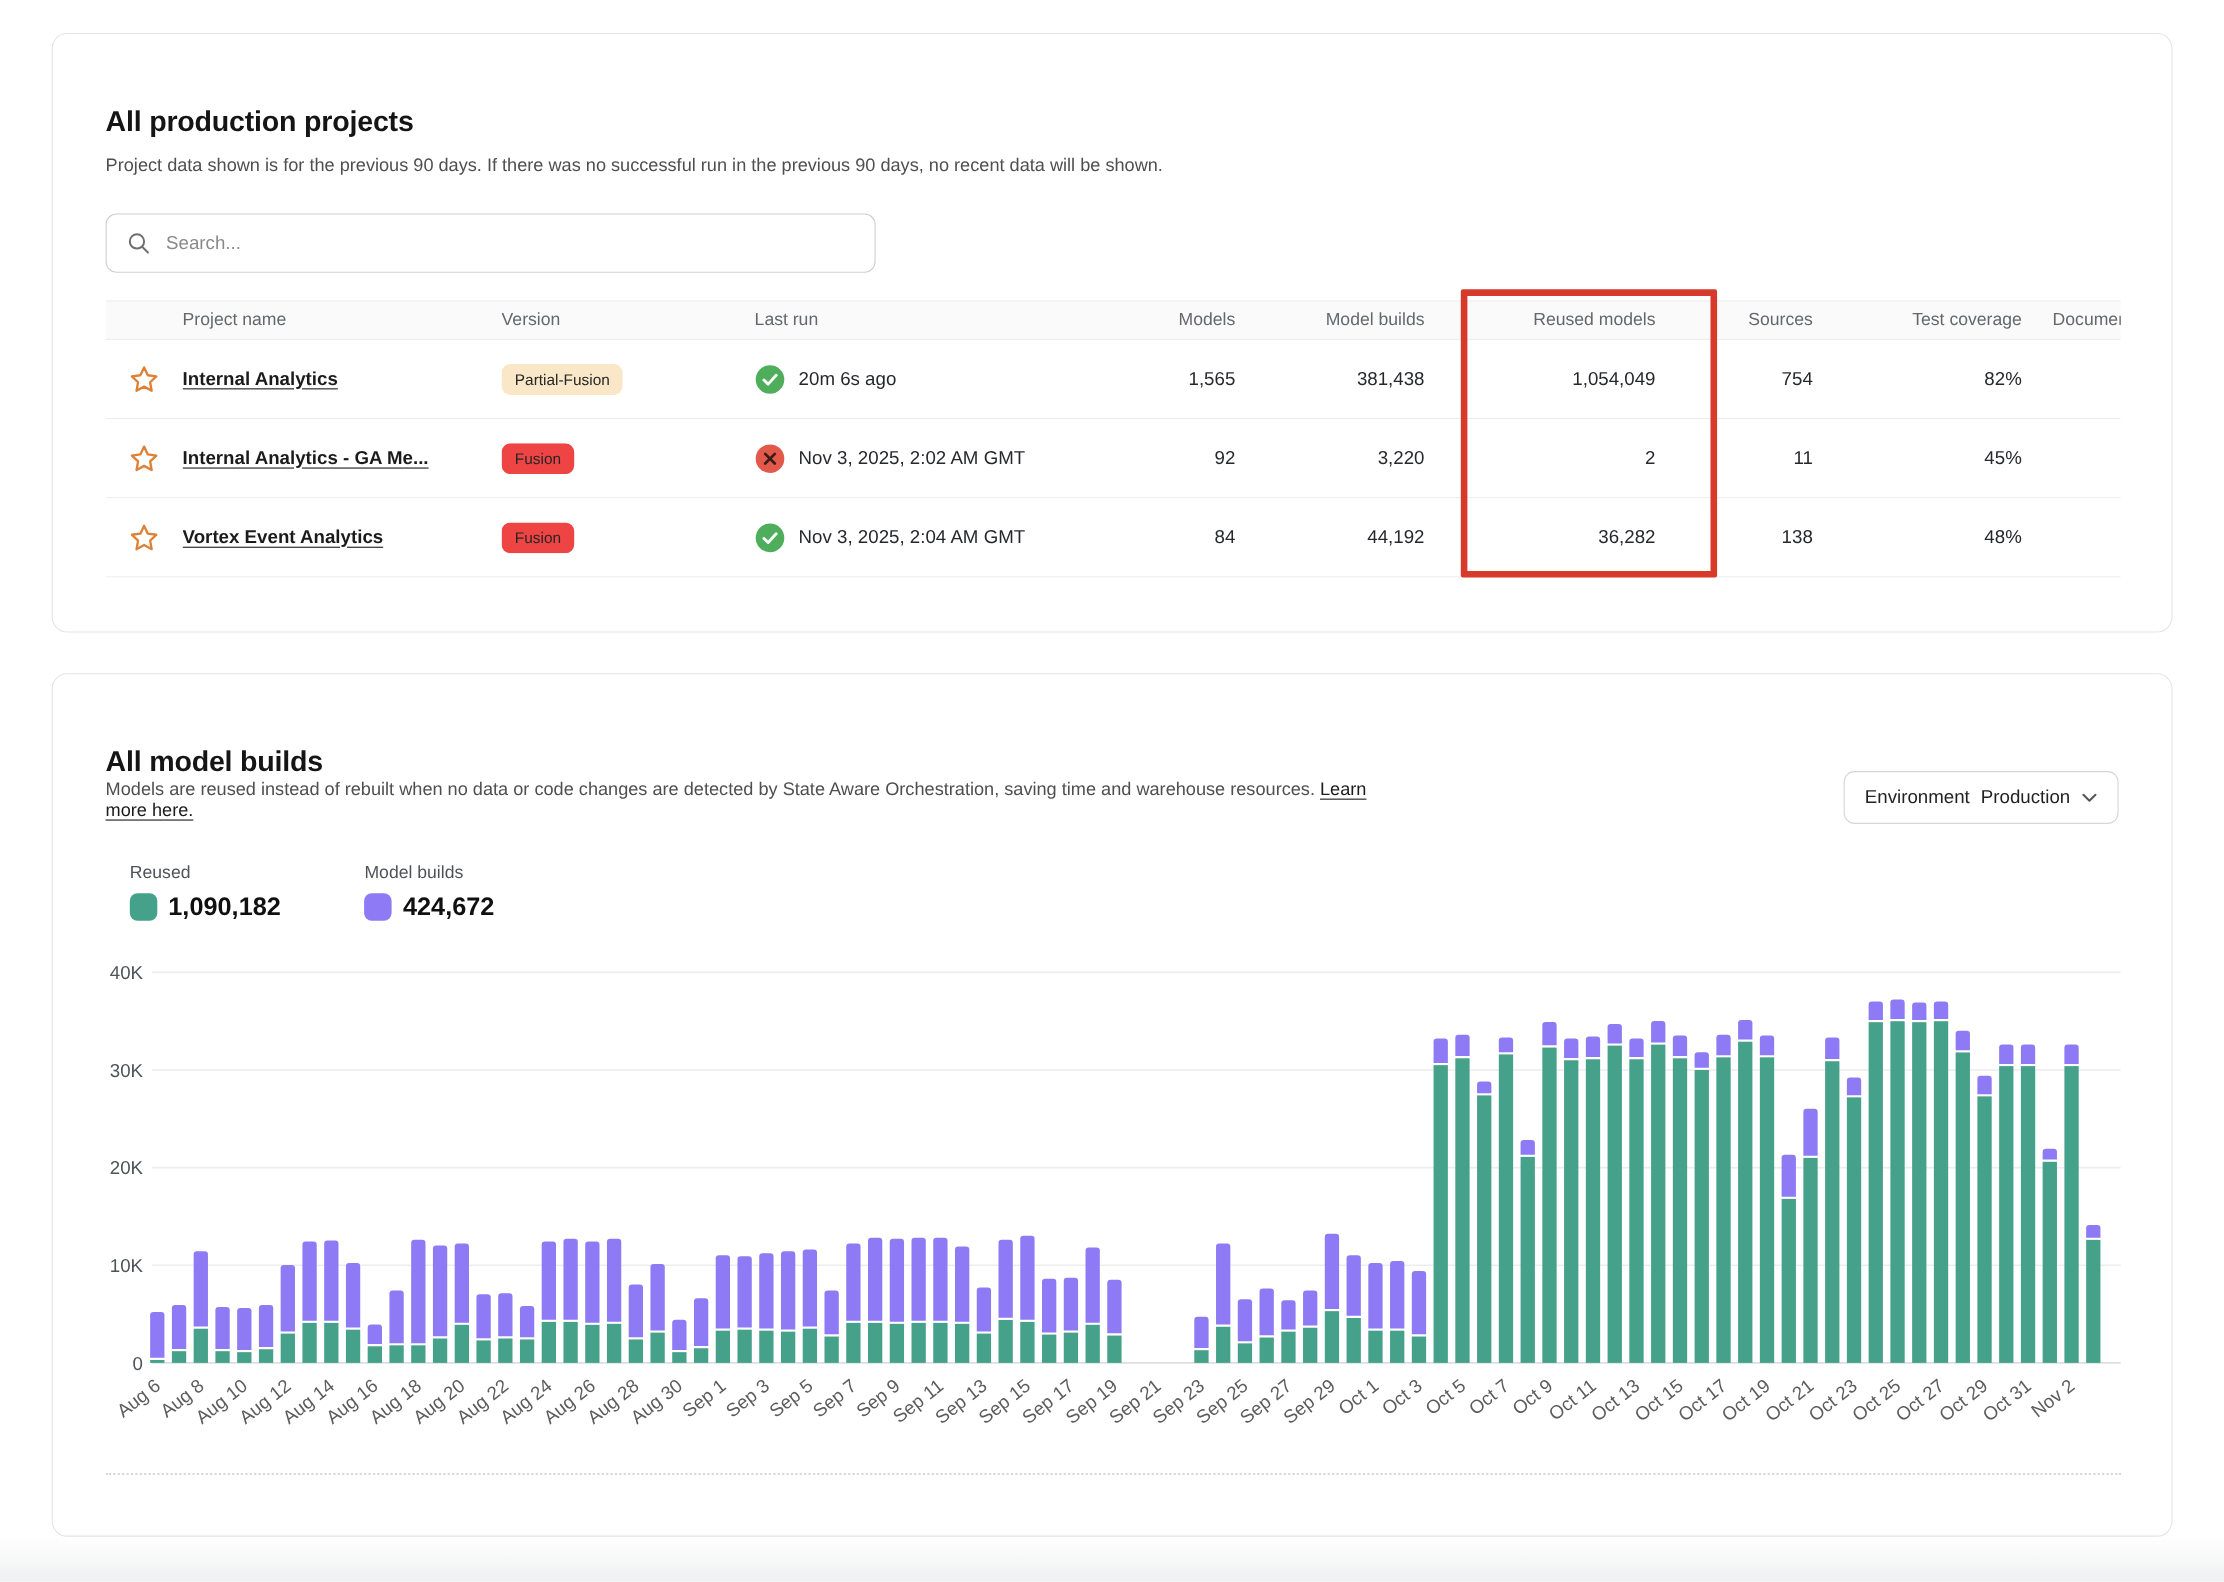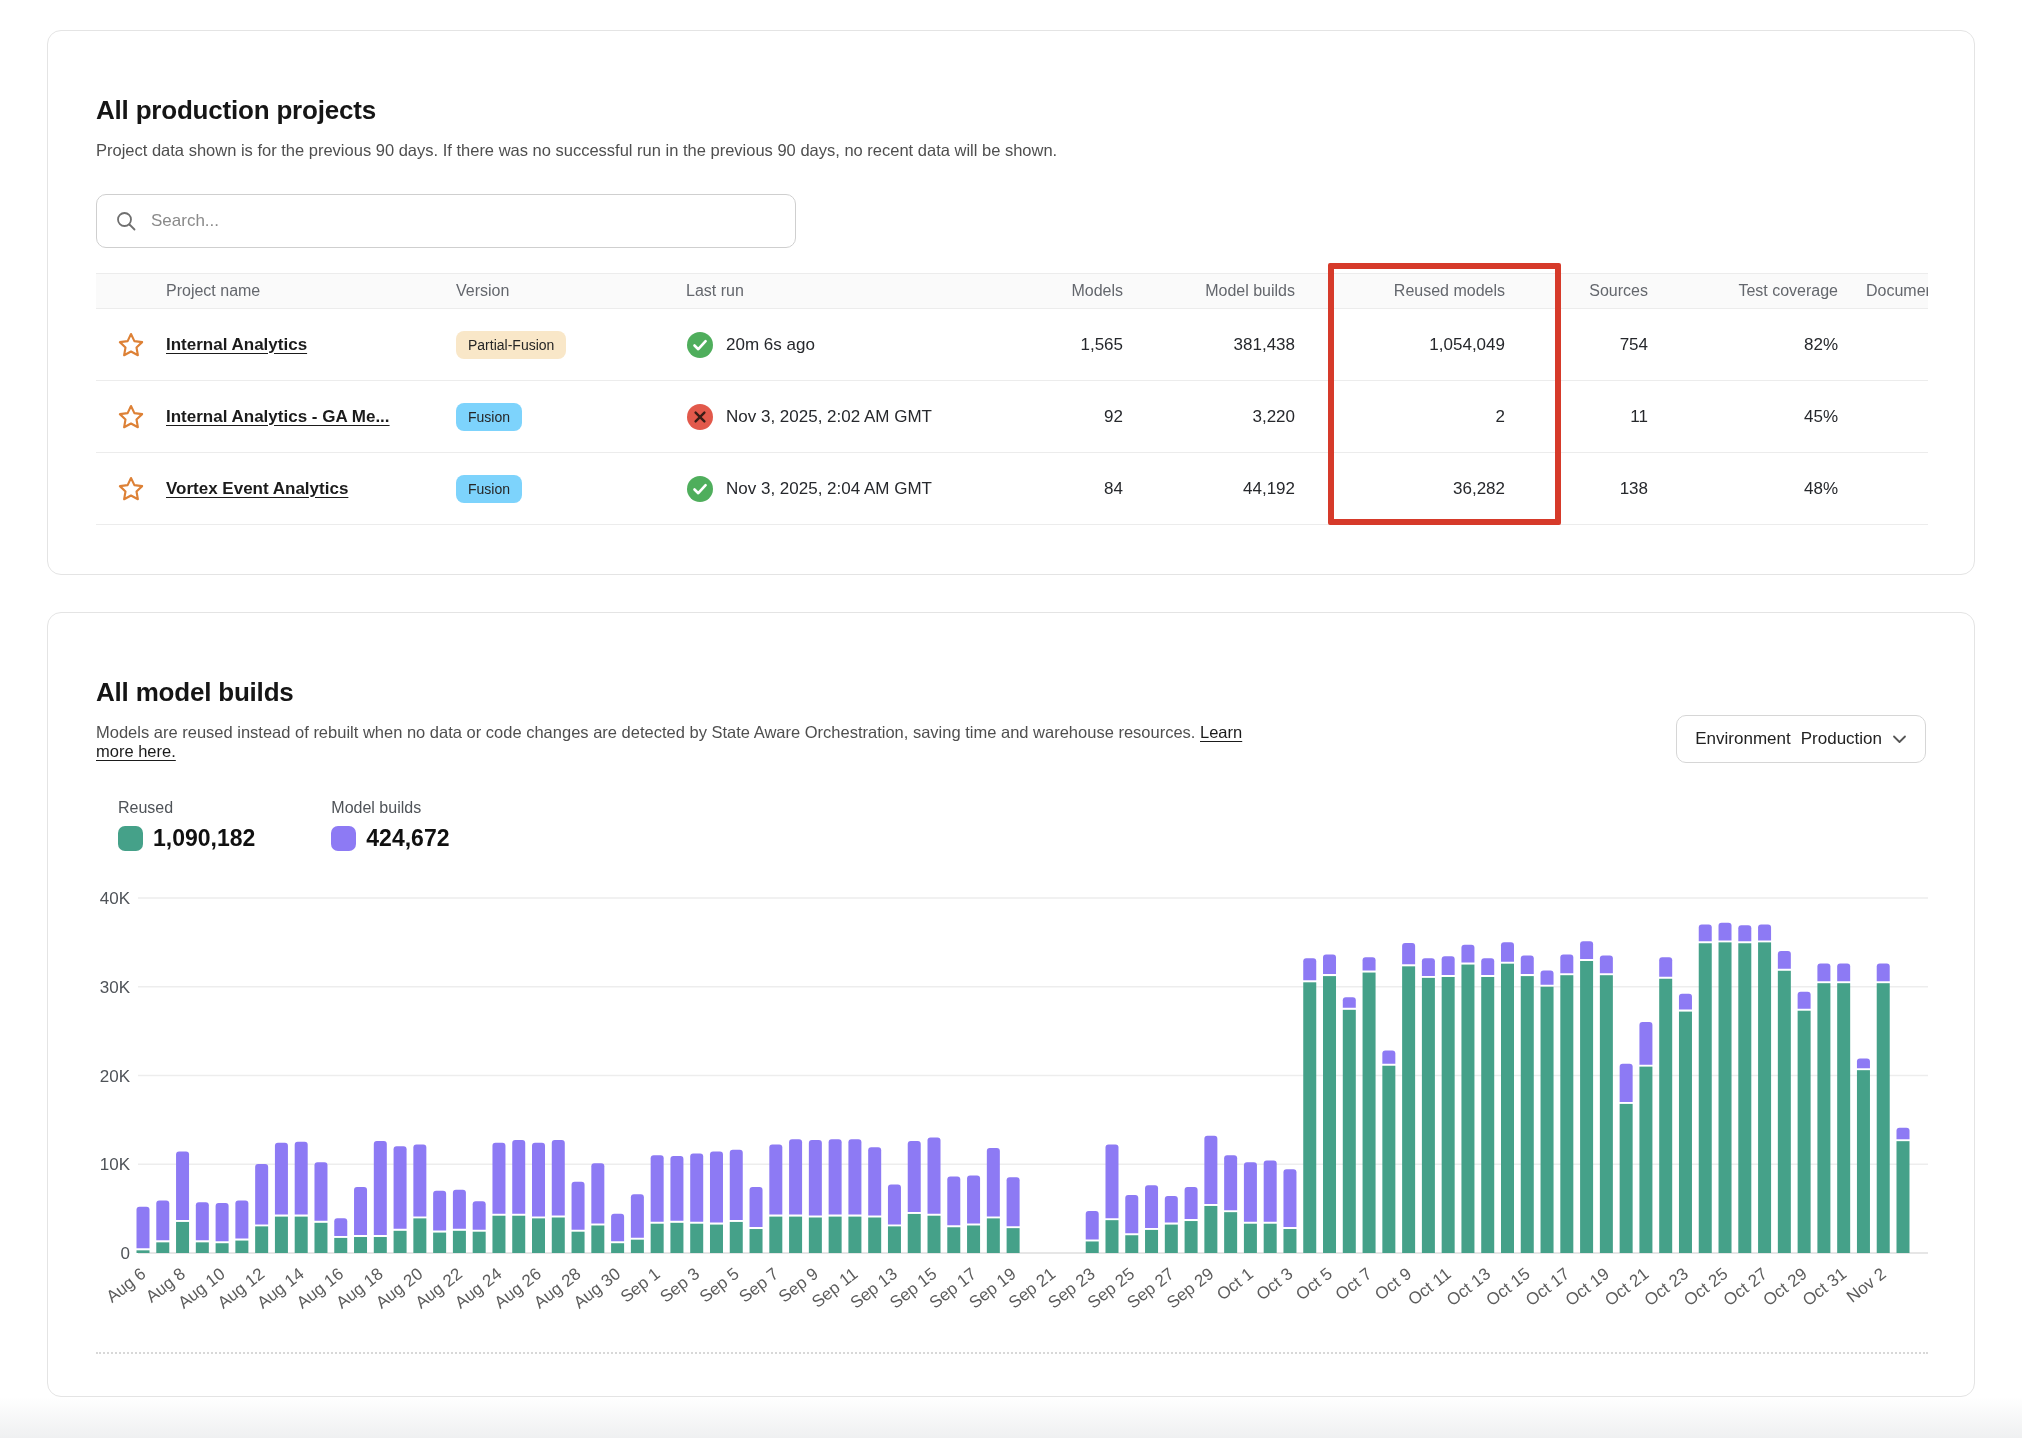--- a/index.html
+++ b/index.html
@@ -35,29 +35,29 @@
   .c-sources{width:143px; text-align:right; padding-right:8px;}
   .c-coverage{width:190px; text-align:right; padding-right:8px;}
   .c-docs{width:200px; padding-left:20px;}
   .t-head .c-name, .t-head .c-version, .t-head .c-lastrun { padding-left:0; }
   .num { font-size:17px; color:#26282c; }
   .proj-link { font-size:17px; font-weight:600; color:#1b1b1b; text-decoration:underline;
     text-underline-offset:3px; cursor:pointer; }
   .badge { display:inline-block; font-size:14px; color:#262626; padding:6px 12px;
     border-radius:8px; font-weight:400; }
   .badge.peach { background:#f9e7c8; }
-  .badge.lavender { background:#7dd3fc; }
+  .badge.lavender { background:#ef4444; }
   .lastrun-text { font-size:17px; color:#26282c; margin-left:12px; max-width:236px;
     overflow:hidden; white-space:nowrap; }
   .status-ic { width:28px; height:28px; flex:0 0 28px; }
   
   .annotation-rect { position:absolute; left:1280px; top:232px; width:233px; height:262px;
     border:6px solid #d63a2a; border-radius:2px; pointer-events:none; }
   
-  .sub-row { display:flex; justify-content:space-between; align-items:flex-start; margin-top:15px; }
+  .sub-row { display:flex; justify-content:space-between; align-items:flex-start; margin-top:1px; }
   .sub-left { font-size:16.5px; color:#4f4f4f; max-width:1180px; }
   .learn-link { color:#1b1b1b; text-decoration:underline; text-underline-offset:3px; cursor:pointer; }
   .env-select { display:flex; align-items:center; gap:10px; border:1px solid #d6d6d6;
     border-radius:10px; height:48px; padding:0 18px; margin-top:-8px; cursor:pointer;
     font-size:17px; color:#222; background:#fff; }
   
   .legend { display:flex; gap:76px; margin-top:36px; margin-left:22px; }
   .lg-label { font-size:16px; color:#4f5358; }
   .lg-val-row { display:flex; align-items:center; gap:10px; margin-top:8px; }
   .lg-swatch { width:25px; height:25px; border-radius:7px; }

